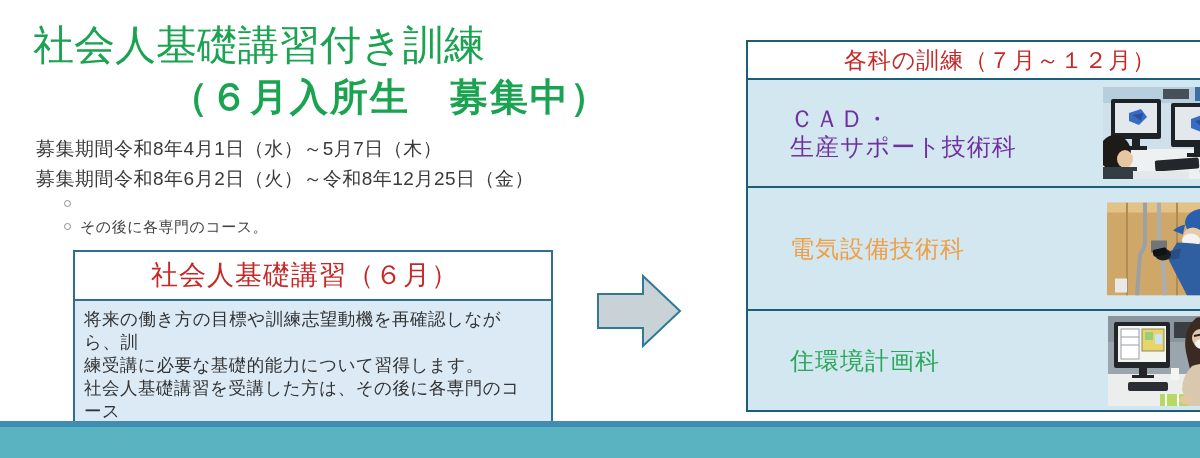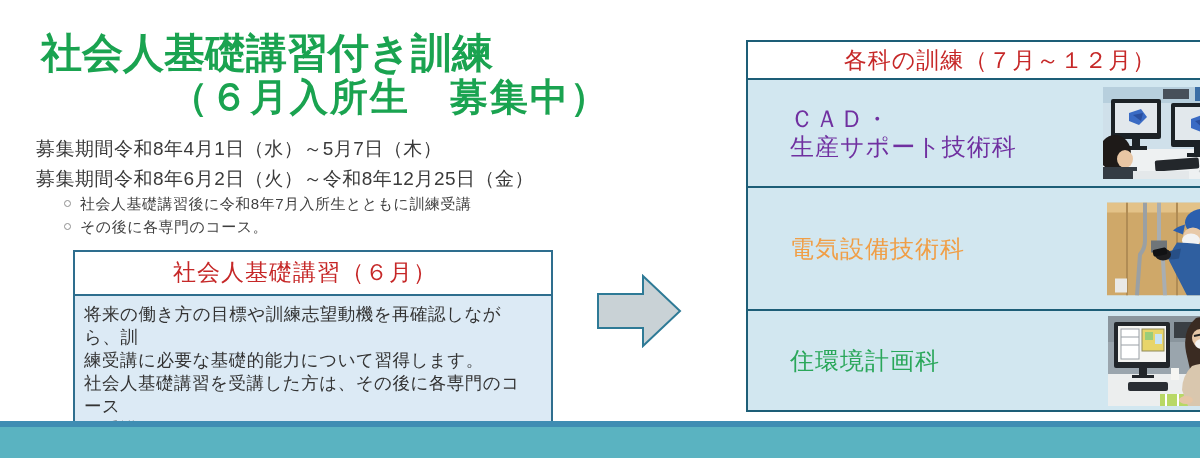--- a/index.html
+++ b/index.html
@@ -4,22 +4,22 @@
 <style>
   html,body{margin:0;padding:0;}
   body{
     width:1200px;height:458px;
     font-family:"Liberation Sans","DejaVu Sans",sans-serif;
     background:#ffffff;overflow:hidden;
   }
   .canvas{position:relative;width:1200px;height:458px;background:#ffffff;}
 
   .page-title{
-    position:absolute;left:33px;top:18px;margin:8px;
-    font-size:41px;font-weight:700;color:#1aa350;letter-spacing:0px;
+    position:absolute;left:33px;top:18px;margin:0;
+    font-size:41px;font-weight:400;color:#1aa350;letter-spacing:0px;
     white-space:nowrap;
   }
   .page-subtitle{
     position:absolute;left:170px;top:72px;
     font-size:38px;font-weight:700;color:#1aa350;letter-spacing:2px;
     white-space:nowrap;
   }
 
   .period-line{
     position:absolute;left:36px;font-size:19px;color:#3a3a3a;
@@ -39,21 +39,21 @@
     display:inline-block;width:5px;height:5px;border:1.5px solid #909090;
     border-radius:50%;margin-right:9px;vertical-align:2px;background:#fff;
   }
 
   .course-box{
     position:absolute;left:73px;top:250px;width:480px;
     border:2px solid #2e6e8e;box-sizing:border-box;background:#ffffff;
   }
   .course-box-title{
     padding:5px 16px 6px 0;text-align:center;
-    font-size:23px;color:#c62828;letter-spacing:1px;background:#ffffff;
+    font-size:27px;color:#c62828;letter-spacing:1px;background:#ffffff;
   }
   .course-box-body{
     border-top:2px solid #2e6e8e;background:#dceaf5;
     padding:7px 25px 9px 9px;
     font-size:17.5px;line-height:23px;color:#333333;
     white-space:pre-line;letter-spacing:0.5px;
   }
 
   .big-arrow{position:absolute;left:596px;top:274px;}
 
@@ -95,21 +95,21 @@
   <div class="page-subtitle">（６月入所生　募集中）</div>
 
   <div class="period-line period-1">
     <span class="p-label">募集期間</span><span>令和8年4月1日（水）～5月7日（木）</span>
   </div>
   <div class="period-line period-2">
     <span class="p-label">募集期間</span><span>令和8年6月2日（火）～令和8年12月25日（金）</span>
   </div>
 
   <div class="note-line note-1">
-    <span class="note-bullet"></span><span>社会人基礎講習後に令和8年7月入所生とともに訓練受講</span>
+    <span class="note-bullet"></span>
   </div>
   <div class="note-line note-2">
     <span class="note-bullet"></span><span>その後に各専門のコース。</span>
   </div>
 
   <div class="course-box">
     <div class="course-box-title">社会人基礎講習（６月）</div>
     <div class="course-box-body">将来の働き方の目標や訓練志望動機を再確認しながら、訓
 練受講に必要な基礎的能力について習得します。
 社会人基礎講習を受講した方は、その後に各専門のコース

